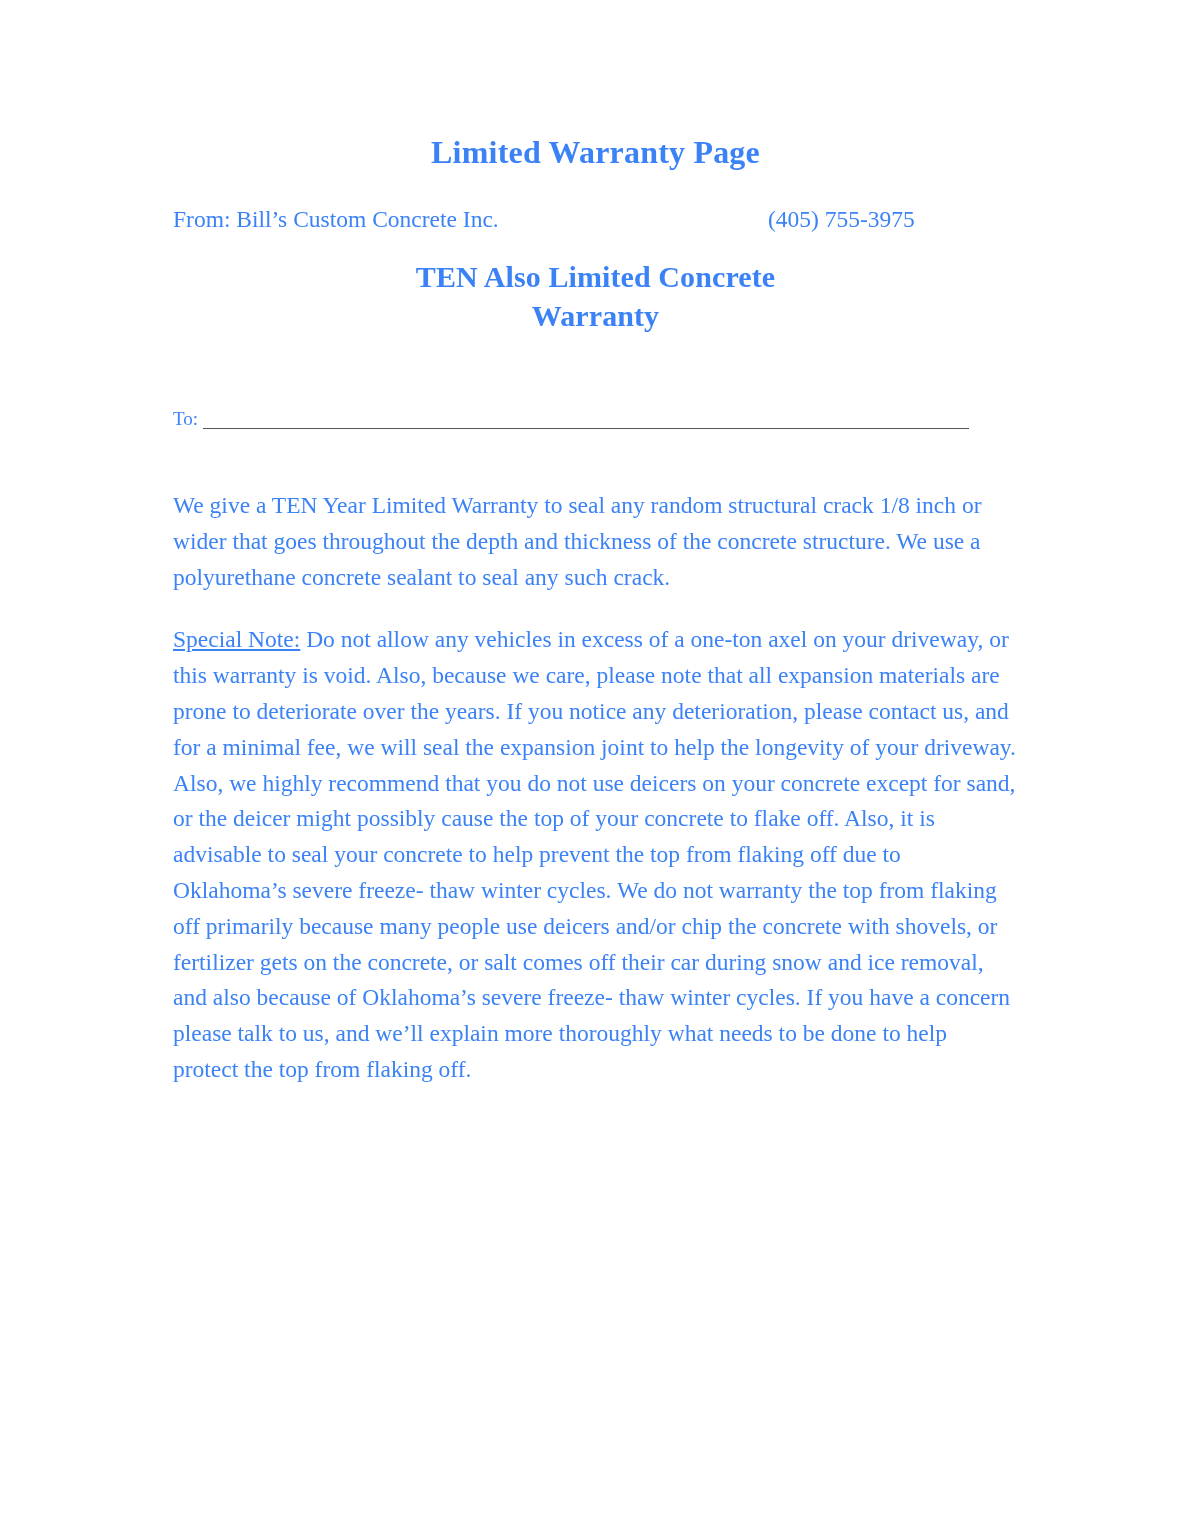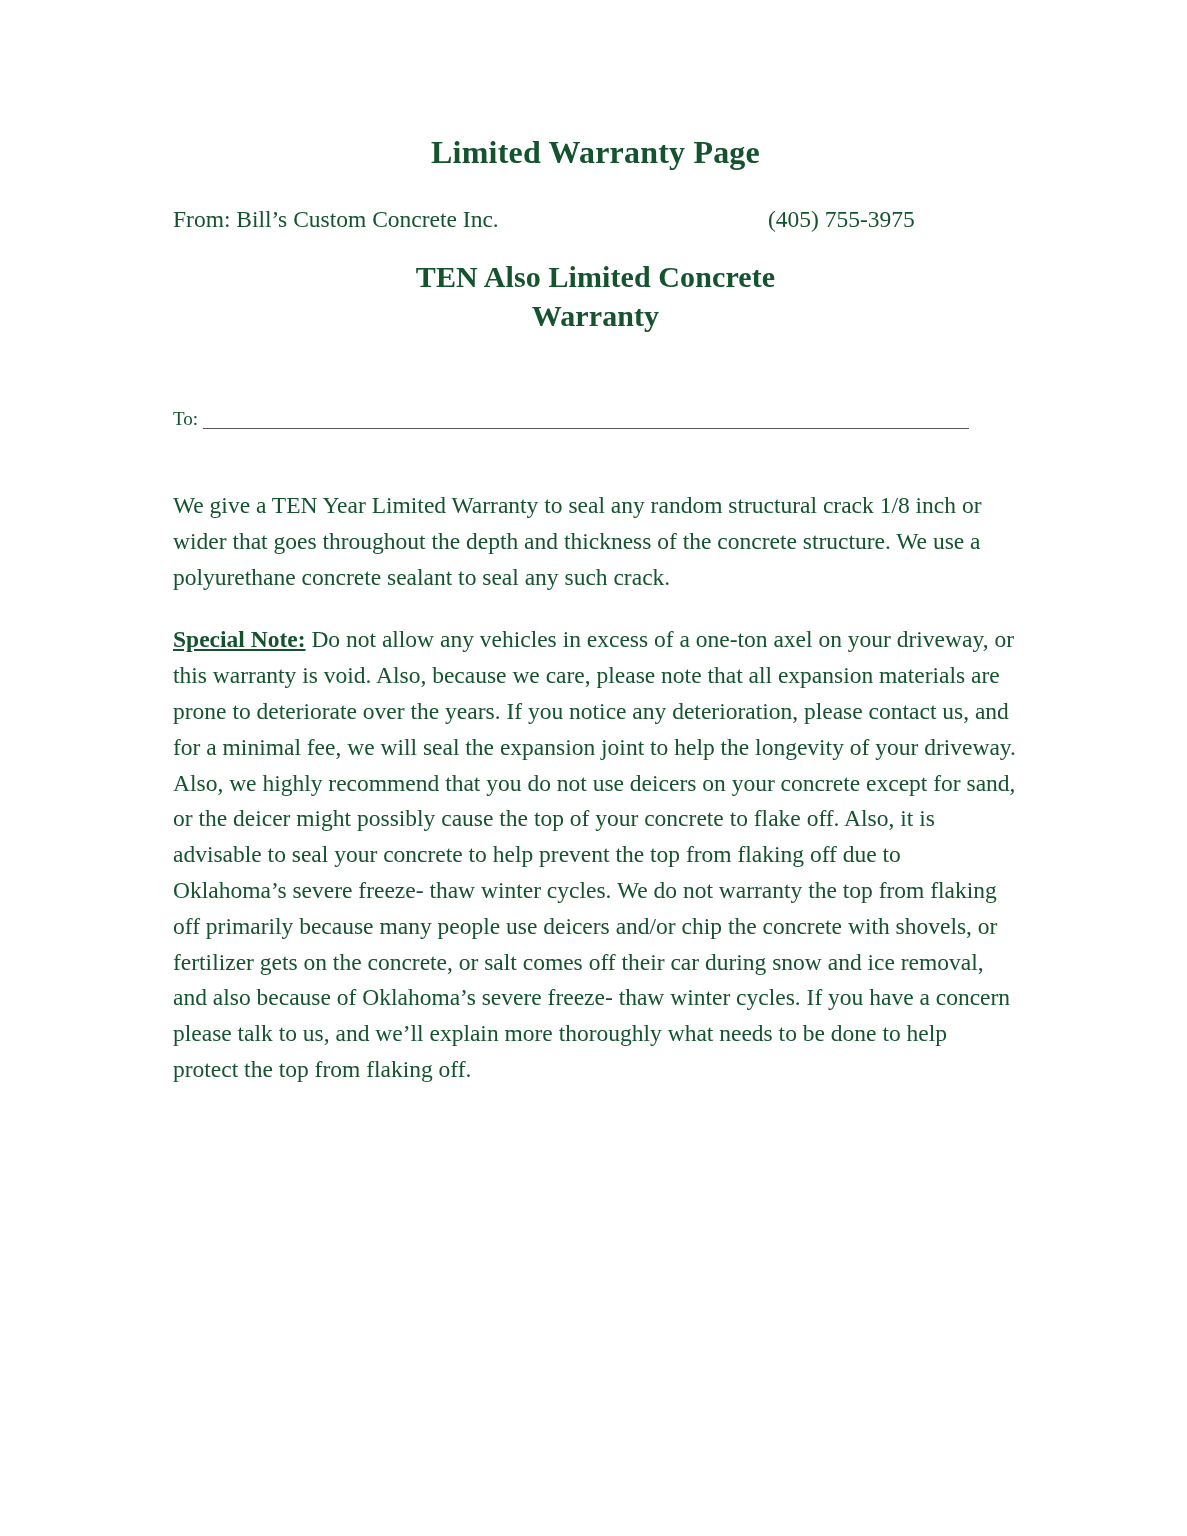--- a/index.html
+++ b/index.html
@@ -8,21 +8,21 @@
     background: #ffffff;
   }
   .page {
     position: relative;
     width: 1187px;
     height: 1164px;
     background: #ffffff;
     margin: 0 auto;
     overflow: hidden;
     font-family: "Liberation Serif", "DejaVu Serif", serif;
-    color: #14532d;
+    color: #3b82f6;
     -webkit-font-smoothing: antialiased;
   }
 
   
   .content {
     position: absolute;
     left: 173px;
     top: 0;
     width: 845px;
   }
@@ -95,21 +95,21 @@
     line-height: 35.8px;
     text-align: left;
     margin: 0;
     width: 843px;
   }
   .para.p-first { margin-top: 56px; font-family: Liberation Serif, serif; }
   .para.p-note  { margin-top: 27px; }
   .para.p-final { margin-top: 88px; }
 
   .bold-underline {
-    font-weight: bold;
+    font-weight: normal;
     text-decoration: underline;
     text-underline-offset: 2px;
   }
   .bold-only {
     font-weight: bold;
   }
 
   
   .sig-block {
     position: absolute;

